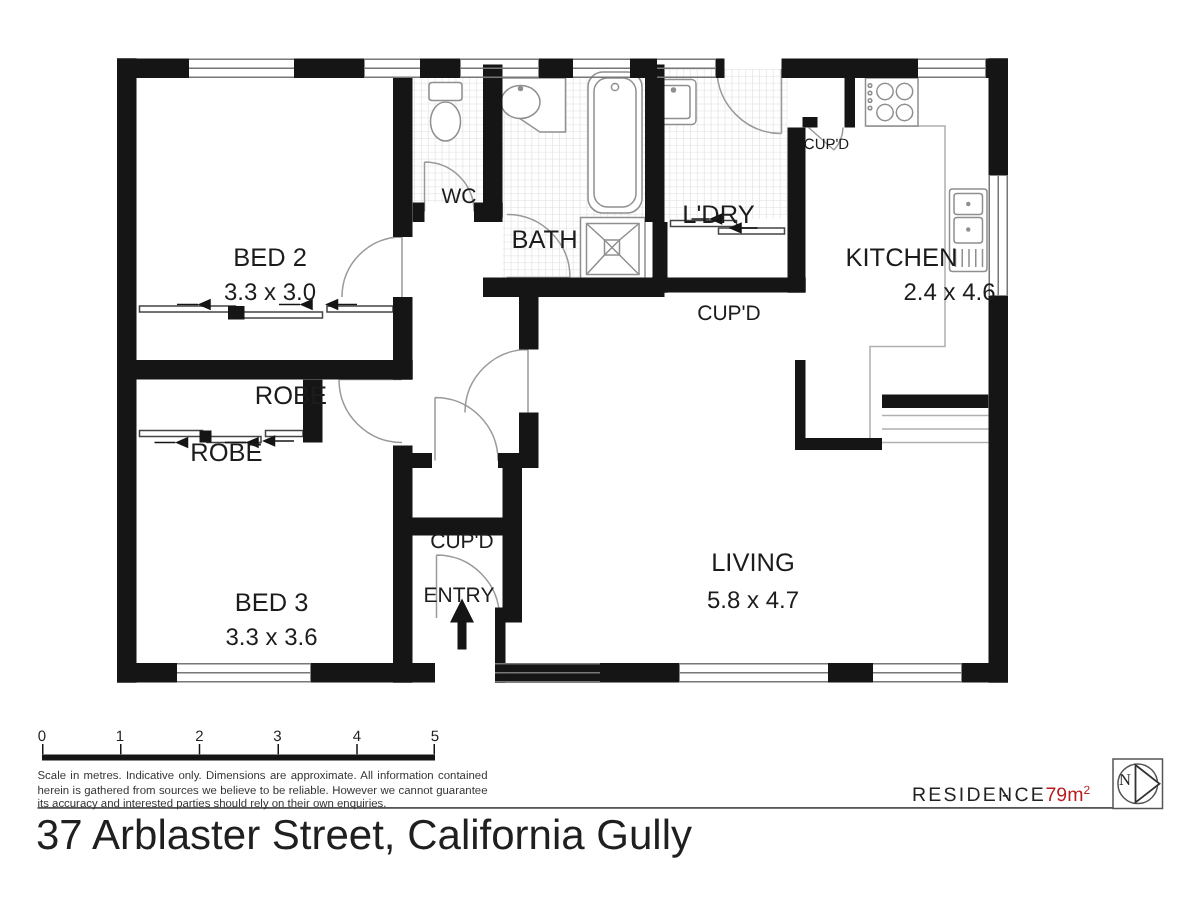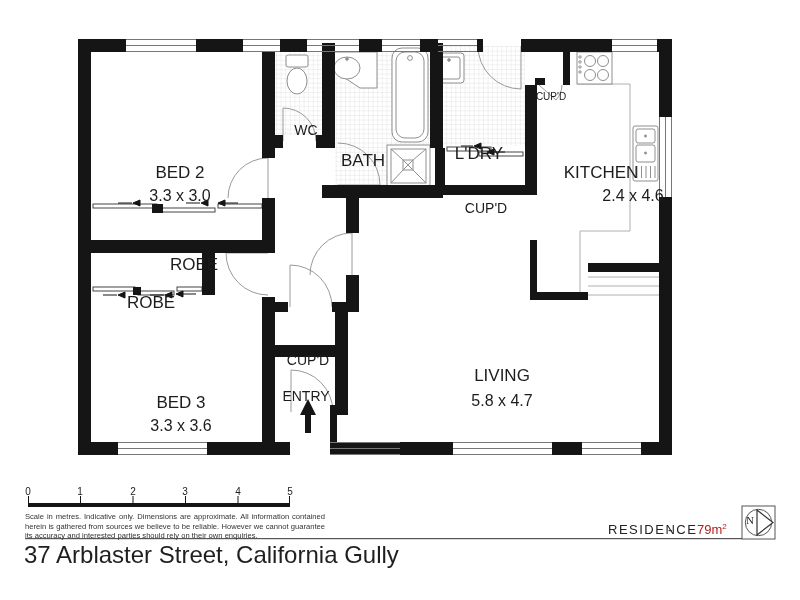--- a/index.html
+++ b/index.html
@@ -8,21 +8,21 @@
   #plan-svg{position:absolute;left:0;top:0;}
   .lbl{position:absolute;transform:translate(-50%,-50%);white-space:nowrap;
        color:#1c1c1c;line-height:1;letter-spacing:0;margin-top:34px;}
   .room{font-size:17px;}
   .dim{font-size:16px;}
   .small{font-size:14px;text-align:center;}
   .tiny{font-size:10px;}
   .tick{position:absolute;transform:translateX(-50%);font-size:10px;color:#222;}
   #disclaimer{position:absolute;left:25px;top:512px;width:300px;font-size:7.6px;
               line-height:9.6px;color:#333;text-align:justify;}
-  #title{position:absolute;left:24px;top:541px;font-size:24px;color:#1f1f1f;}
+  #title{position:absolute;left:24px;top:541px;font-size:28px;color:#1f1f1f;}
   #residence-label{position:absolute;left:568px;top:522px;font-size:13px;letter-spacing:1.5px;color:#222;margin-left:40px;}
   #residence-sep{position:absolute;left:668px;top:522px;font-size:13px;color:#222;}
   #residence-area{position:absolute;left:697px;top:522px;font-size:13px;color:#b91c1c;}
   #residence-area sup{font-size:8px;}
   #north-n{position:absolute;left:746px;top:514px;font-size:11px;
            font-family:"Liberation Serif","DejaVu Serif",serif;color:#222;}
 </style>
 </head>
 <body>
 
@@ -214,21 +214,21 @@
     <rect x="742" y="506" width="33" height="33"></rect>
     <circle cx="758.5" cy="522.5" r="13.2"></circle>
     <path d="M757,510 L773,522.5 L757,535 Z" stroke="#333" stroke-width="1.2"></path>
   </g>
 </svg>
 
 <div class="lbl room" style="left:180px;top:138px">BED 2</div>
 <div class="lbl dim" style="left:180px;top:162px">3.3 x 3.0</div>
 <div class="lbl small" style="left:306px;top:96px">WC</div>
 <div class="lbl room" style="left:363px;top:126px">BATH</div>
-<div class="lbl room" style="left:479px;top:119px">L'DRY</div>
+<div class="lbl room" style="left:479px;top:109px">L'DRY</div>
 <div class="lbl small" style="left:486px;top:174px">CUP'D</div>
 <div class="lbl tiny" style="left:551px;top:63px">CUP'D</div>
 <div class="lbl room" style="left:601px;top:138px">KITCHEN</div>
 <div class="lbl dim" style="left:633px;top:162px">2.4 x 4.6</div>
 <div class="lbl room" style="left:194px;top:230px">ROBE</div>
 <div class="lbl room" style="left:151px;top:268px">ROBE</div>
 <div class="lbl room" style="left:181px;top:368px">BED 3</div>
 <div class="lbl dim" style="left:181px;top:392px">3.3 x 3.6</div>
 <div class="lbl small" style="left:308px;top:326px">CUP'D</div>
 <div class="lbl small" style="left:306px;top:362px">ENTRY</div>

